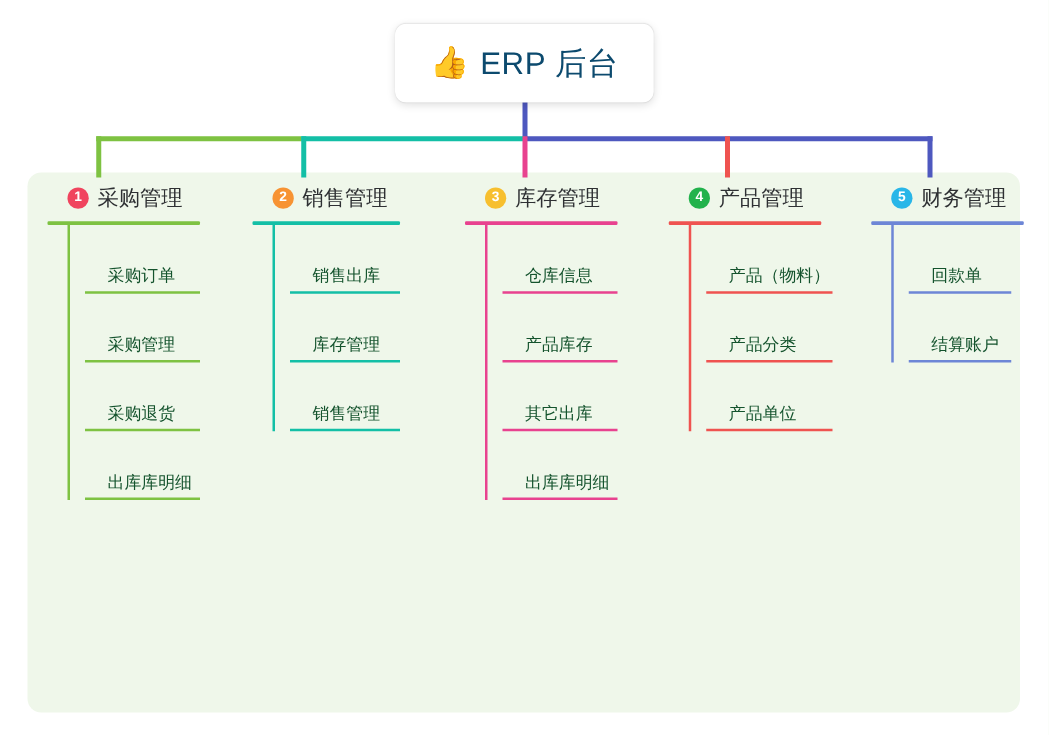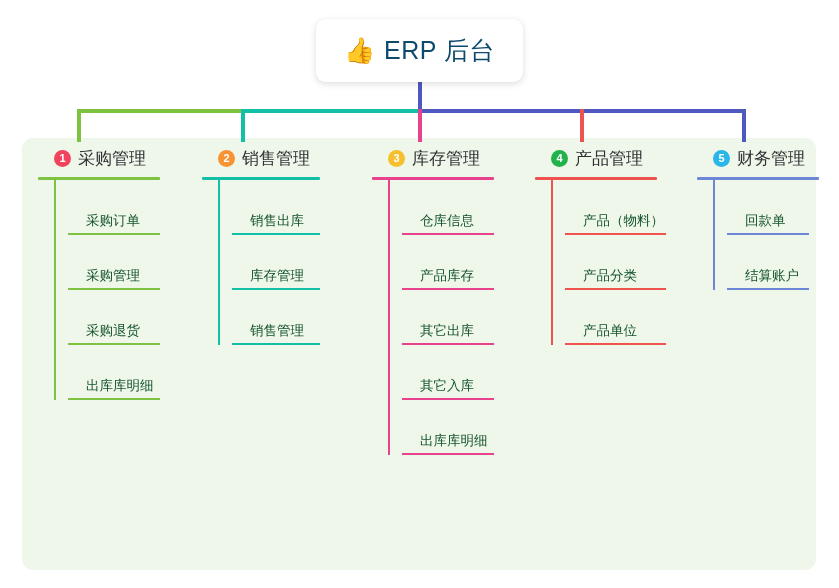--- a/index.html
+++ b/index.html
@@ -241,24 +241,20 @@
           </div>
           <div class="leaf">
             <span class="leaf-text">产品库存</span>
             <div class="leaf-rule" style="width: 92px; background: rgb(232, 66, 143);"></div>
           </div>
           <div class="leaf">
             <span class="leaf-text">其它出库</span>
             <div class="leaf-rule" style="width: 92px; background: rgb(232, 66, 143);"></div>
           </div>
           <div class="leaf">
-            <span class="leaf-text">其它入库</span>
-            <div class="leaf-rule" style="width: 92px; background: rgb(232, 66, 143);"></div>
-          </div>
-          <div class="leaf">
             <span class="leaf-text">出库库明细</span>
             <div class="leaf-rule" style="width: 92px; background: rgb(232, 66, 143);"></div>
           </div>
         </div>
       </div>
       <div class="col" style="left: 535px;">
         <div class="col-head">
           <span class="badge" style="background: rgb(34, 178, 76);">4</span>
           <span class="col-title">产品管理</span>
         </div>

